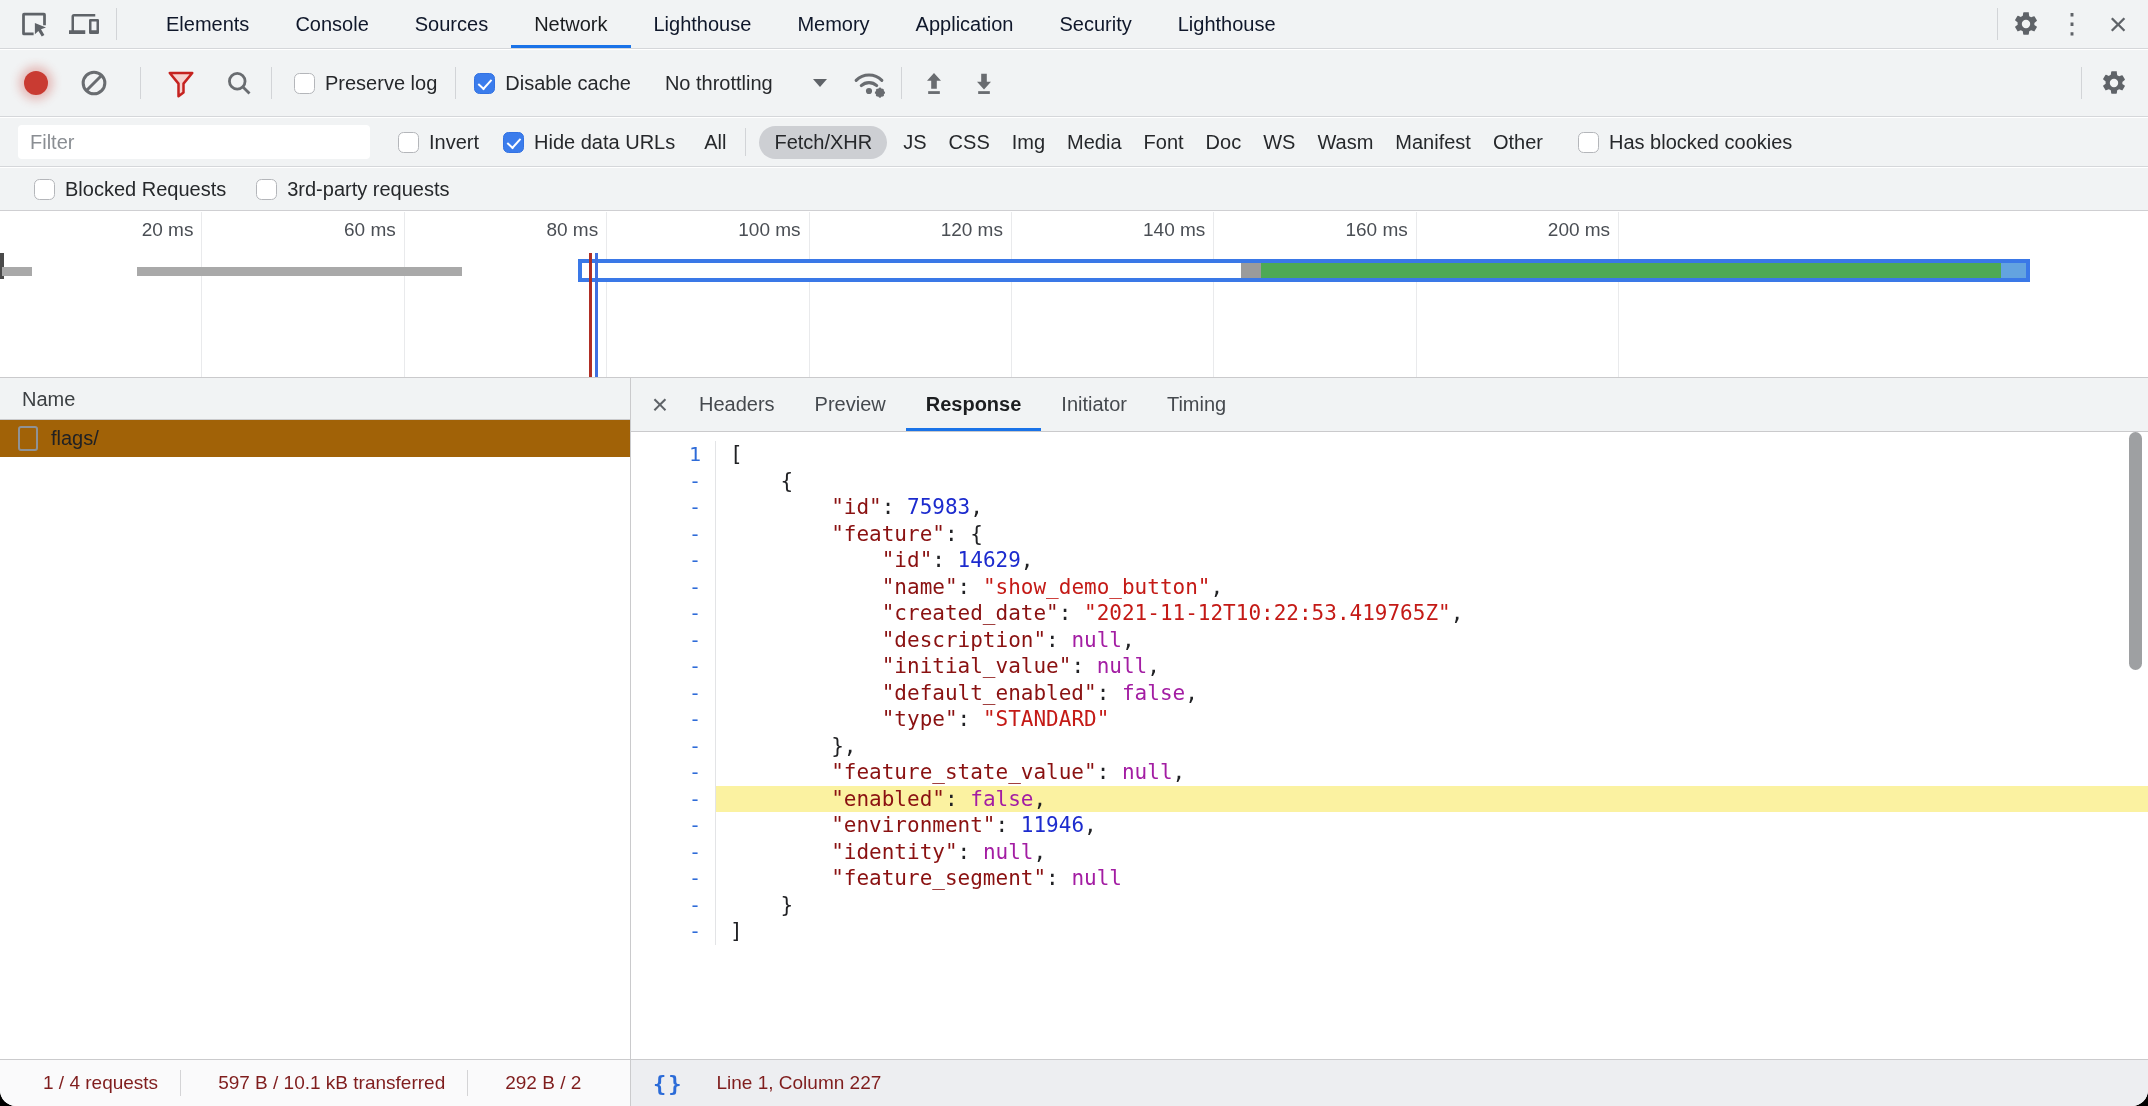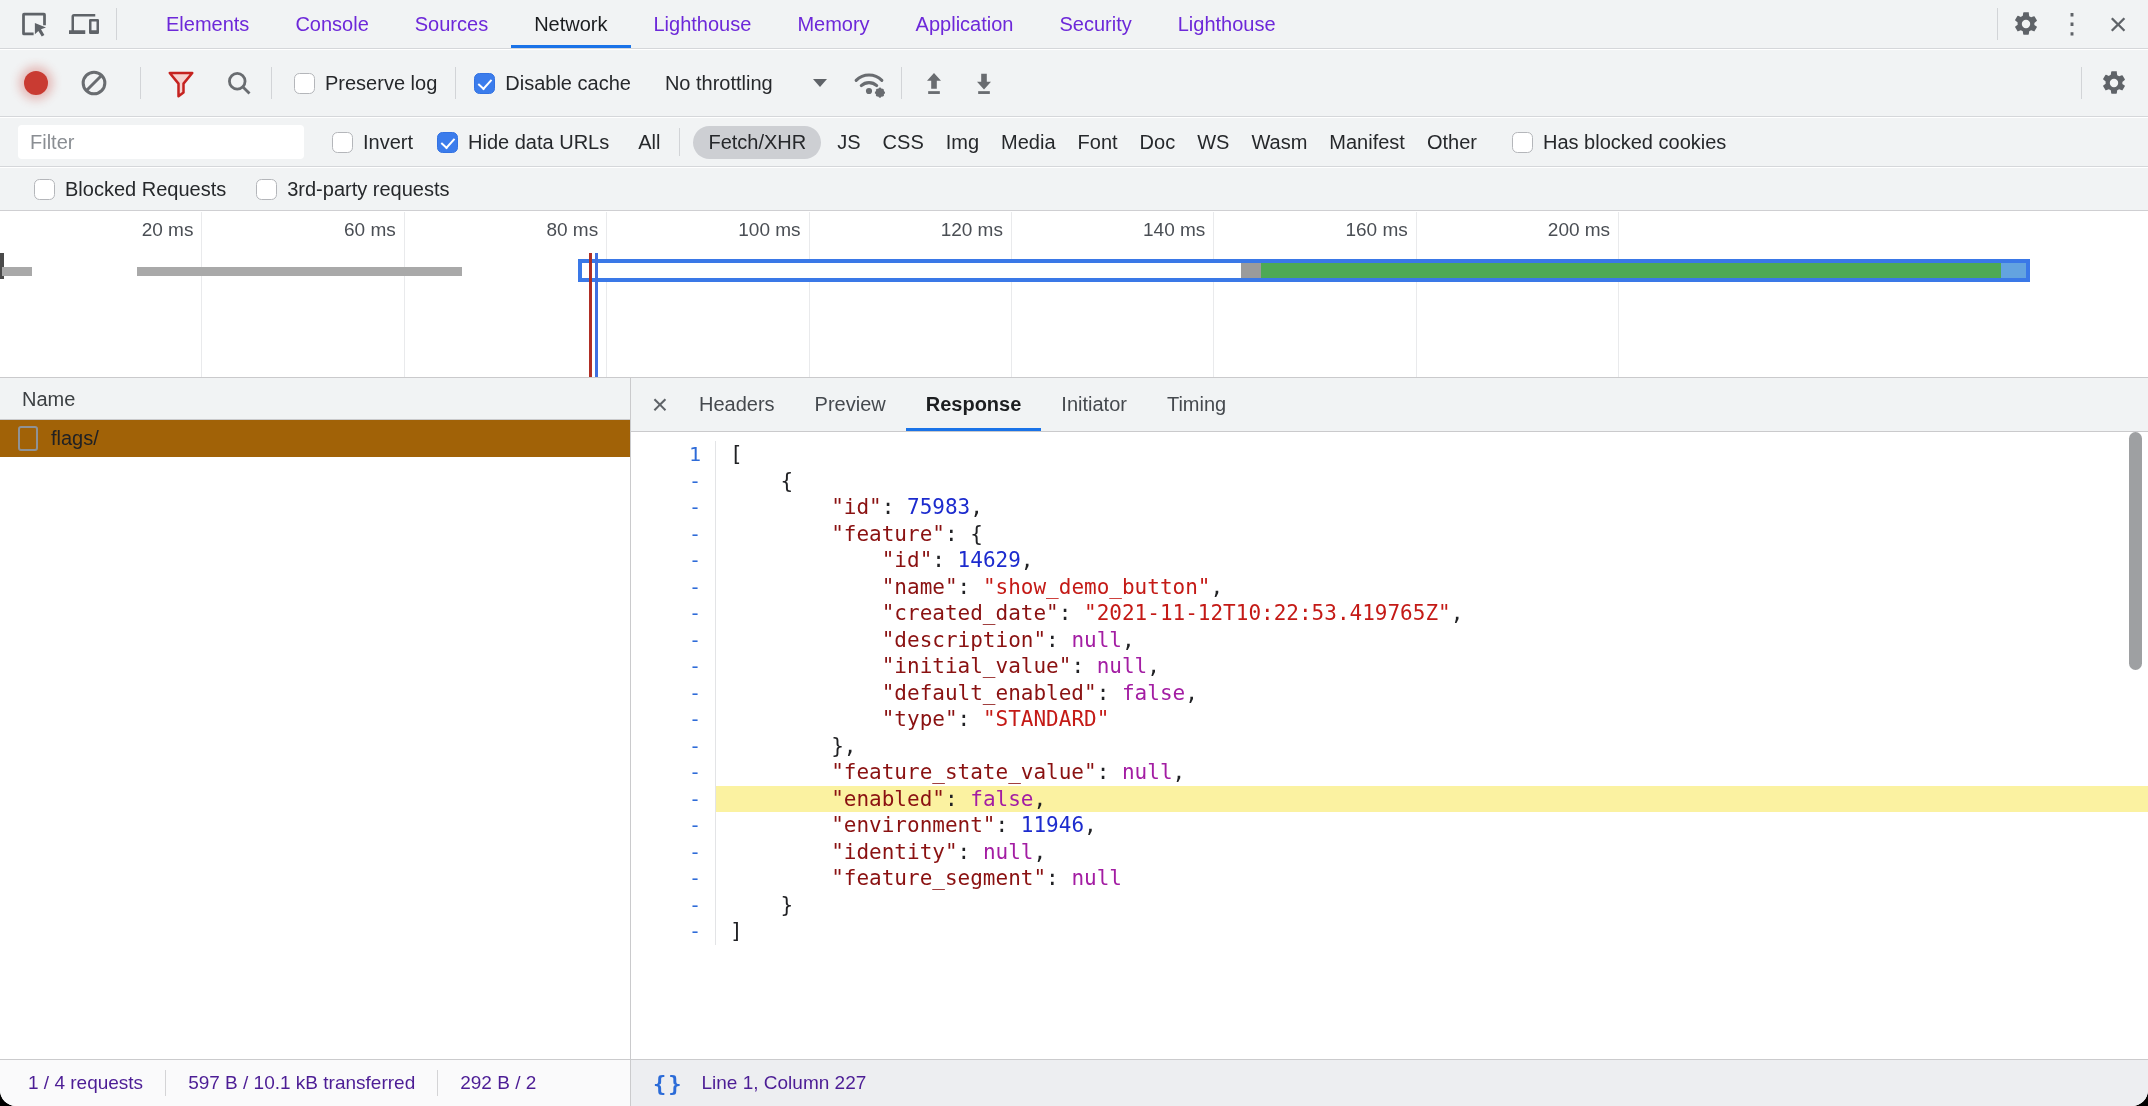--- a/index.html
+++ b/index.html
@@ -8,21 +8,21 @@
        font-family:"Liberation Sans",sans-serif;border-radius:0 0 16px 16px;color:#202124;}
   .vdiv{width:1px;height:32px;background:#D2D4D7;flex:none;}
   svg{display:block;}
 
   
   .tabbar{position:absolute;left:0;top:0;width:2148px;height:49px;background:#F1F3F4;
           border-bottom:1px solid #D5D7DA;display:flex;align-items:center;}
   .tb-icons{display:flex;align-items:center;padding-left:16px;gap:14px;}
   .icon-btn{width:36px;height:36px;display:flex;align-items:center;justify-content:center;flex:none;}
   .main-tabs{display:flex;height:48px;margin-left:26px;}
-  .tab{padding:0 23px;line-height:48px;font-size:20px;color:#6d28d9;white-space:nowrap;}
+  .tab{padding:0 23px;line-height:48px;font-size:20px;color:#0f172a;white-space:nowrap;}
   .tab.active{color:#1B1D1F;box-shadow:inset 0 -3px 0 #1A73E8;}
   .tb-right{margin-left:auto;display:flex;align-items:center;gap:10px;padding-right:12px;}
   .glyph{font-size:28px;color:#5F6368;line-height:1;}
   .glyph.close{font-size:32px;}
 
   
   .nettools{position:absolute;left:0;top:50px;width:2148px;height:67px;background:#F1F3F4;
             border-bottom:1px solid #D5D7DA;display:flex;align-items:center;padding:0 16px 0 18px;}
   .rec-dot{width:24px;height:24px;border-radius:50%;background:#C93B32;
            box-shadow:0 0 10px 5px rgba(201,59,50,0.30);margin:0 28px 0 6px;flex:none;}
@@ -33,21 +33,21 @@
            border:solid #fff;border-width:0 2.6px 2.6px 0;transform:rotate(42deg);}
   .cb-label{margin-left:10px;font-size:20px;color:#26282B;white-space:nowrap;}
   .select{display:flex;align-items:center;margin-left:34px;flex:none;}
   .select-label{font-size:20px;color:#26282B;}
   .caret{width:0;height:0;border-left:7px solid transparent;border-right:7px solid transparent;
          border-top:8px solid #5F6368;margin-left:40px;}
 
   
   .filterbar{position:absolute;left:0;top:118px;width:2148px;height:49px;background:#F1F3F4;
              border-bottom:1px solid #D5D7DA;display:flex;align-items:center;padding-left:18px;}
-  .filter-input{width:286px;height:34px;border:none;border-radius:4px;background:#fff;
+  .filter-input{width:352px;height:34px;border:none;border-radius:4px;background:#fff;
                 font-size:20px;padding:0 12px;color:#202124;outline:none;font-family:"Liberation Sans",sans-serif;}
   .filter-input::placeholder{color:#8A8E93;}
   .ftypes{display:flex;align-items:center;margin-left:18px;}
   .ftype{padding:0 11px;font-size:20px;color:#26282B;white-space:nowrap;}
   .ftype.active{background:#CDCFD3;border-radius:17px;padding:5px 15px;margin:0 5px;}
 
   
   .secfilters{position:absolute;left:0;top:168px;width:2148px;height:43px;background:#F1F3F4;
               border-bottom:1px solid #CFCFD2;display:flex;align-items:center;padding-left:34px;gap:30px;}
 
@@ -89,21 +89,21 @@
   .code{flex:1;padding-left:14px;white-space:pre;}
   .code.hl{background:#FBF2A1;}
   .tok-p{color:#202124;}.tok-k{color:#8A1111;}.tok-s{color:#C41A16;}
   .tok-n{color:#1C2BCE;}.tok-a{color:#A31DA3;}
   .scroll-thumb{position:absolute;right:6px;top:0;width:13px;height:238px;border-radius:7px;background:#9EA0A2;}
 
   
   .statusbar{position:absolute;left:0;top:1059px;width:2148px;height:47px;border-top:1px solid #CBCBCD;display:flex;}
   .sb-left{width:631px;height:100%;background:#FAFAFB;border-right:1px solid #CBCBCD;
            display:flex;align-items:center;padding-left:28px;overflow:hidden;white-space:nowrap;flex:none;}
-  .sb-item{font-size:19px;color:#4c1d95;flex:none;}
+  .sb-item{font-size:19px;color:#7f1d1d;flex:none;margin-left:15px;}
   .sb-div{width:1px;height:26px;background:#D4D4D6;margin:0 22px;flex:none;}
   .sb-right{flex:1;background:#EDEEF1;display:flex;align-items:center;padding-left:22px;gap:18px;}
   .braces{font-family:"DejaVu Sans Mono",monospace;font-weight:bold;font-size:22px;color:#2B6BD8;letter-spacing:2px;}
 </style>
 </head>
 <body>
 
 <div id="app">
 
   <div class="tabbar">

